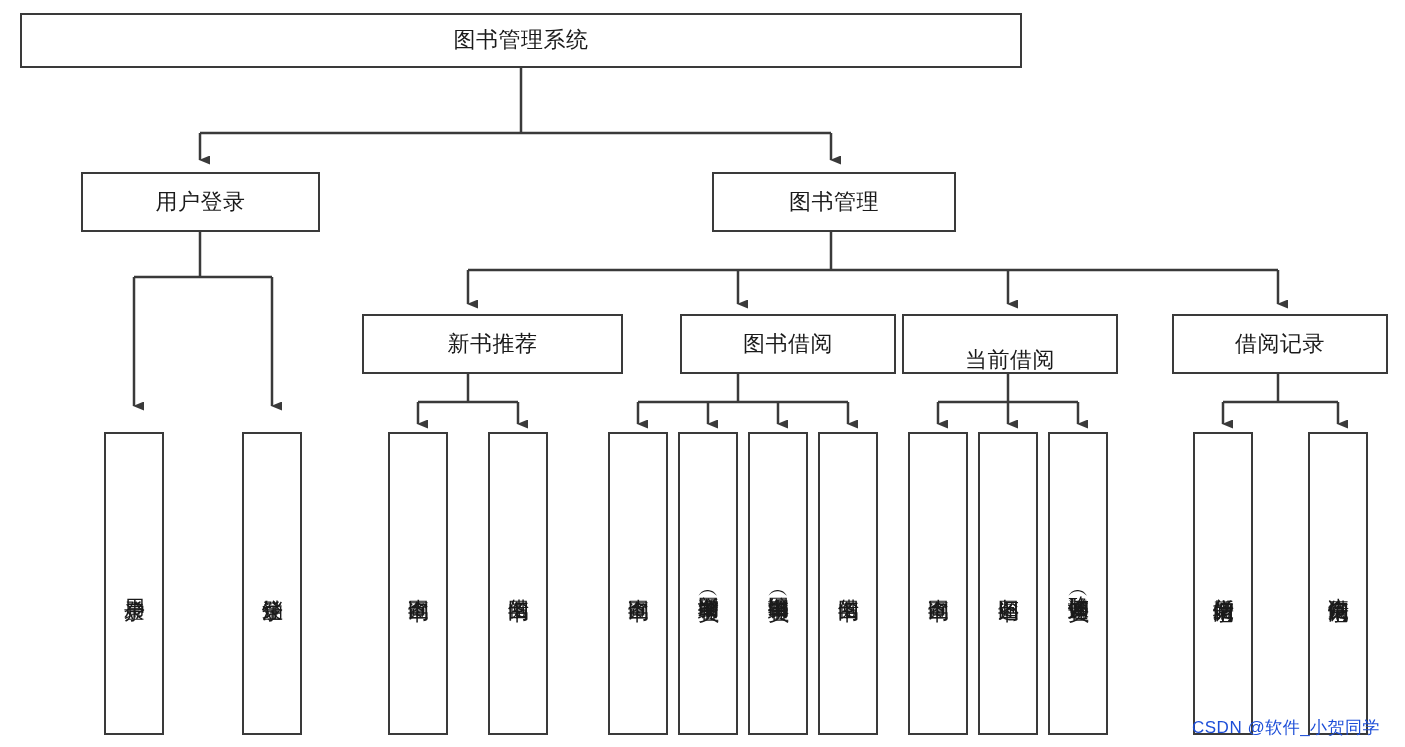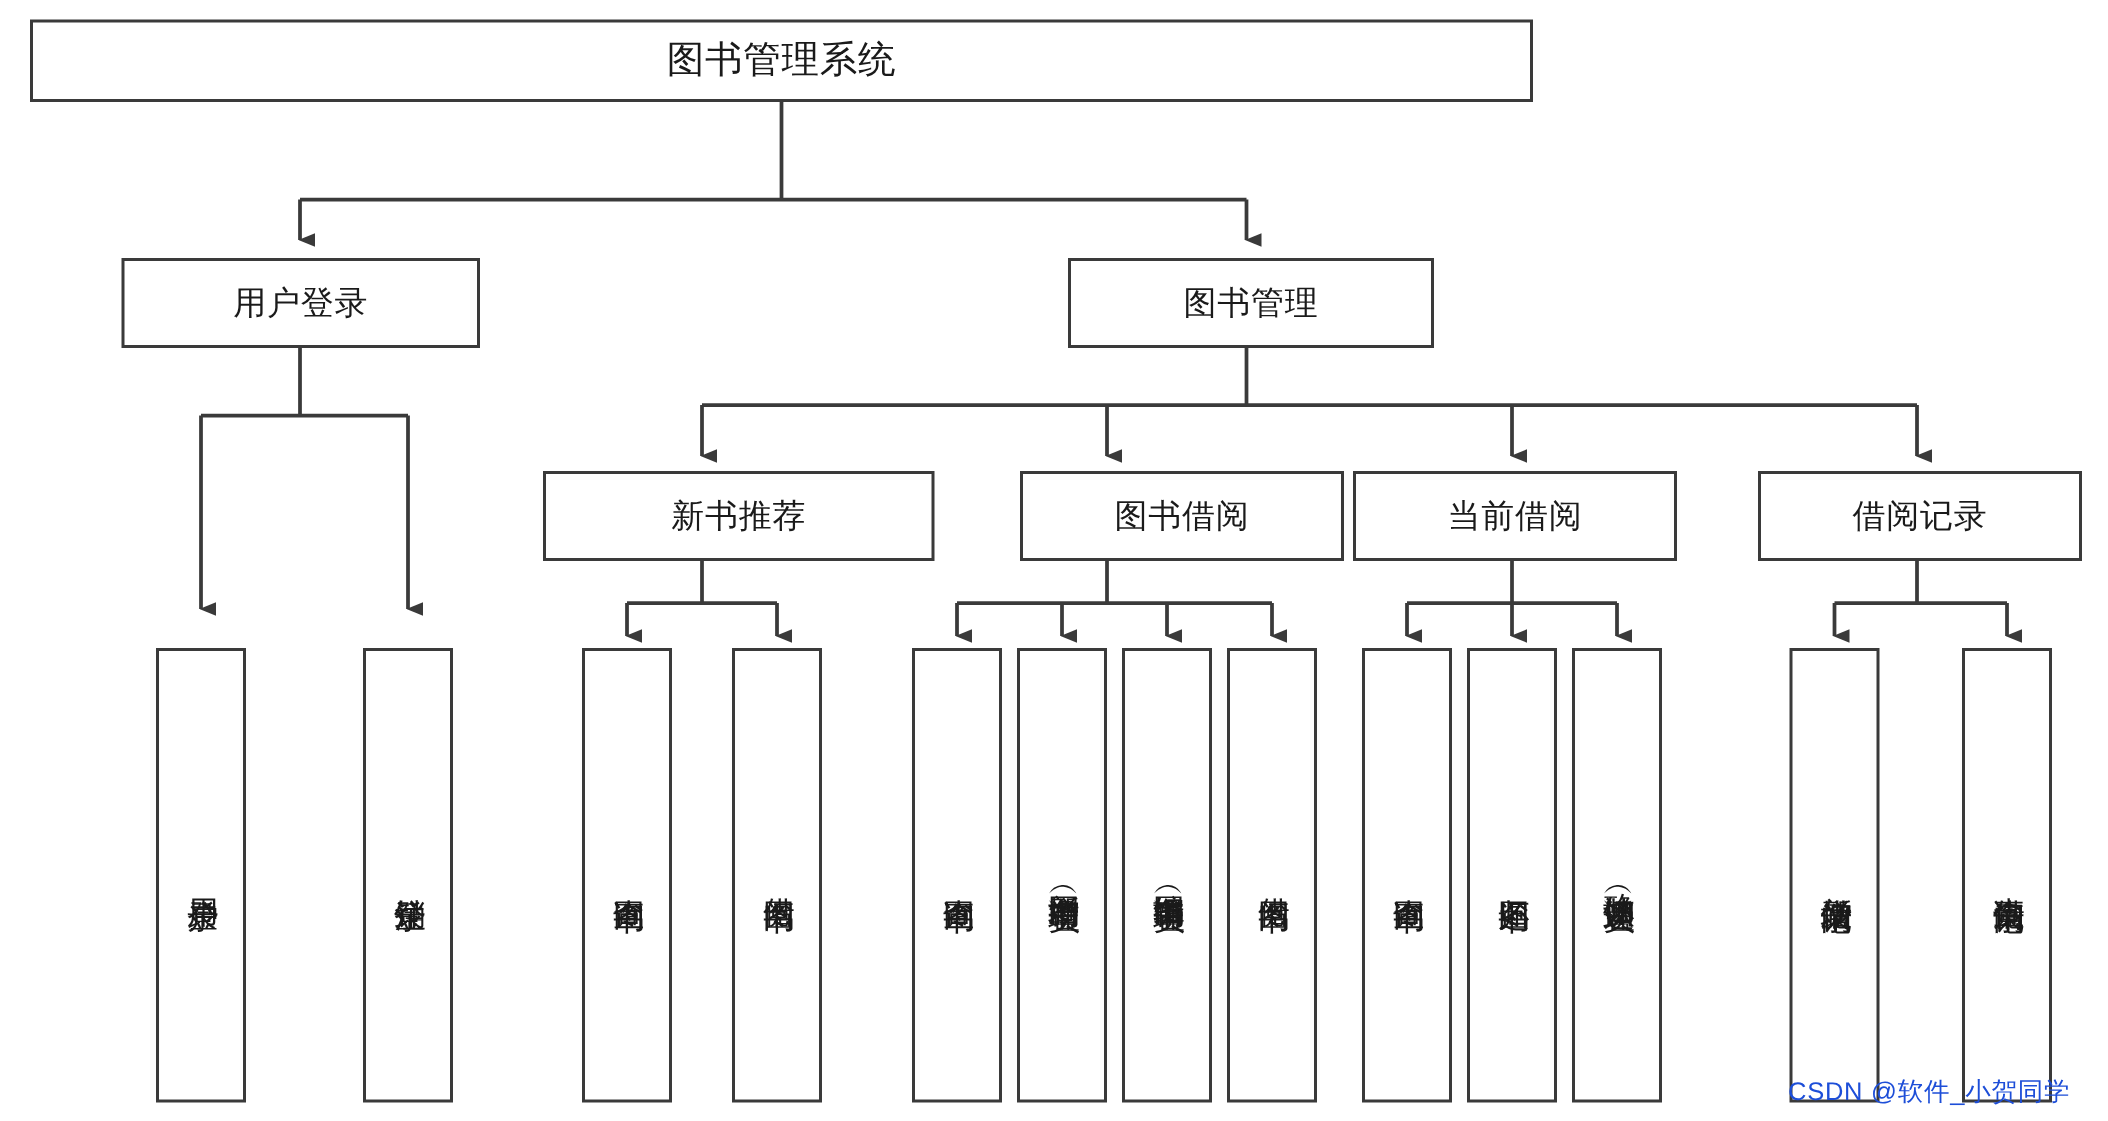--- a/index.html
+++ b/index.html
@@ -44,21 +44,21 @@
   .node-label-v {
     font-size: 21px;
     color: #1a1a1a;
     writing-mode: vertical-rl;
     text-orientation: upright;
     line-height: 1.18;
     letter-spacing: 1px;
     white-space: nowrap;
   }
   .title-label {
-    font-size: 25px;
+    font-size: 22px;
   }
   .watermark {
     position: absolute;
     font-size: 17px;
     color: #1d4ed8;
     white-space: nowrap;
     letter-spacing: 0.5px;
     pointer-events: none;
   }
 </style>
@@ -130,21 +130,21 @@
   </div>
 
   <div class="node-box" style="left:362px; top:314px; width:261px; height:60px;">
     <span class="node-label-h">新书推荐</span>
   </div>
 
   <div class="node-box" style="left:632px; top:314px; width:216px; height:60px;margin-left:48px;">
     <span class="node-label-h">图书借阅</span>
   </div>
 
-  <div class="node-box" style="left:902px; top:314px; width:216px; height:60px;">
+  <div class="node-box" style="left:902px; top:314px; width:216px; height:60px;align-items:flex-end;">
     <span class="node-label-h">当前借阅</span>
   </div>
 
   <div class="node-box" style="left:1172px; top:314px; width:216px; height:60px;">
     <span class="node-label-h">借阅记录</span>
   </div>
 
   <div class="node-box" style="left:104px; top:432px; width:60px; height:303px;">
     <span class="node-label-v">用户登录</span>
   </div>

